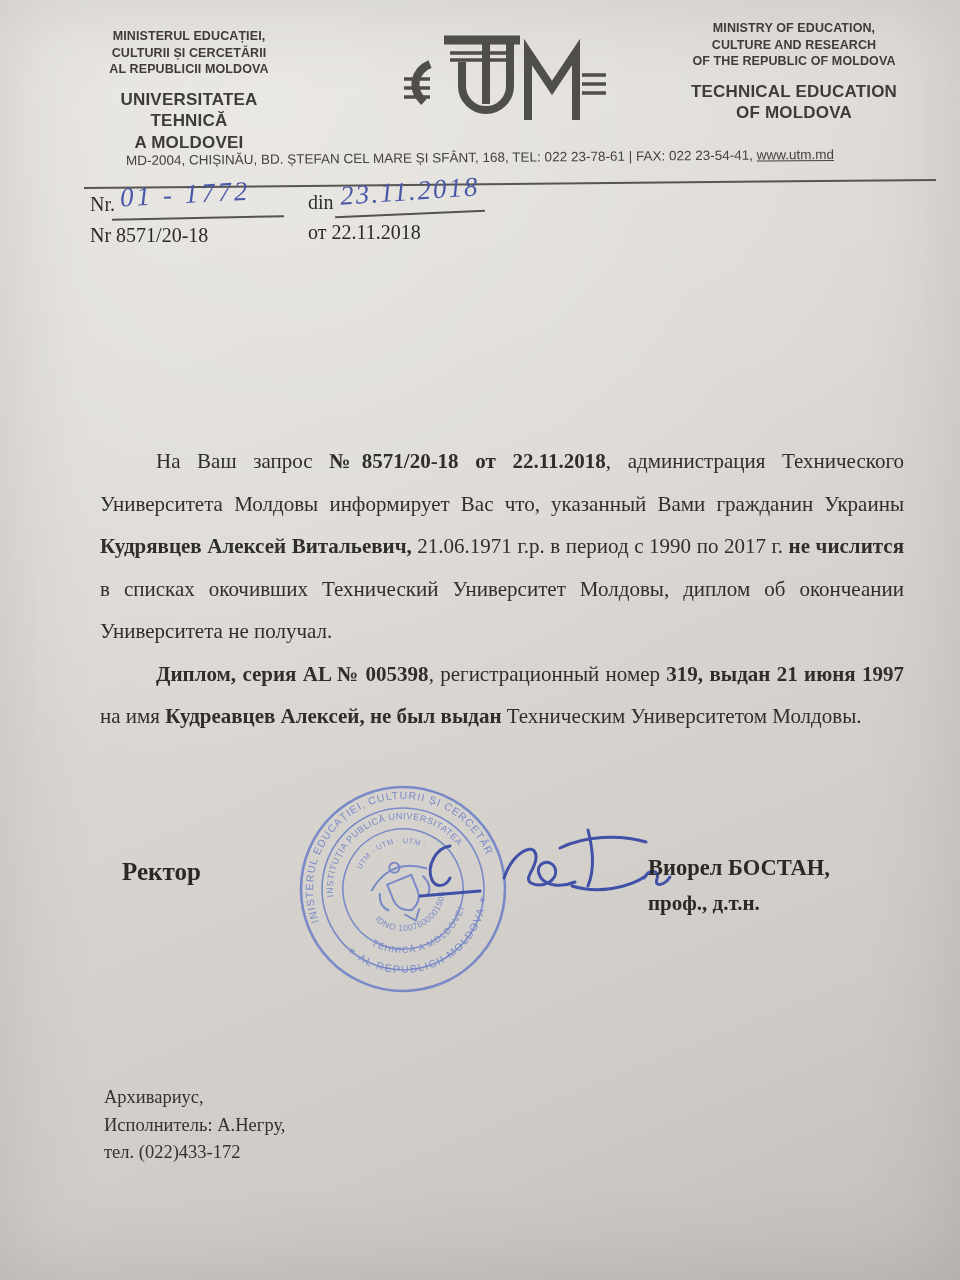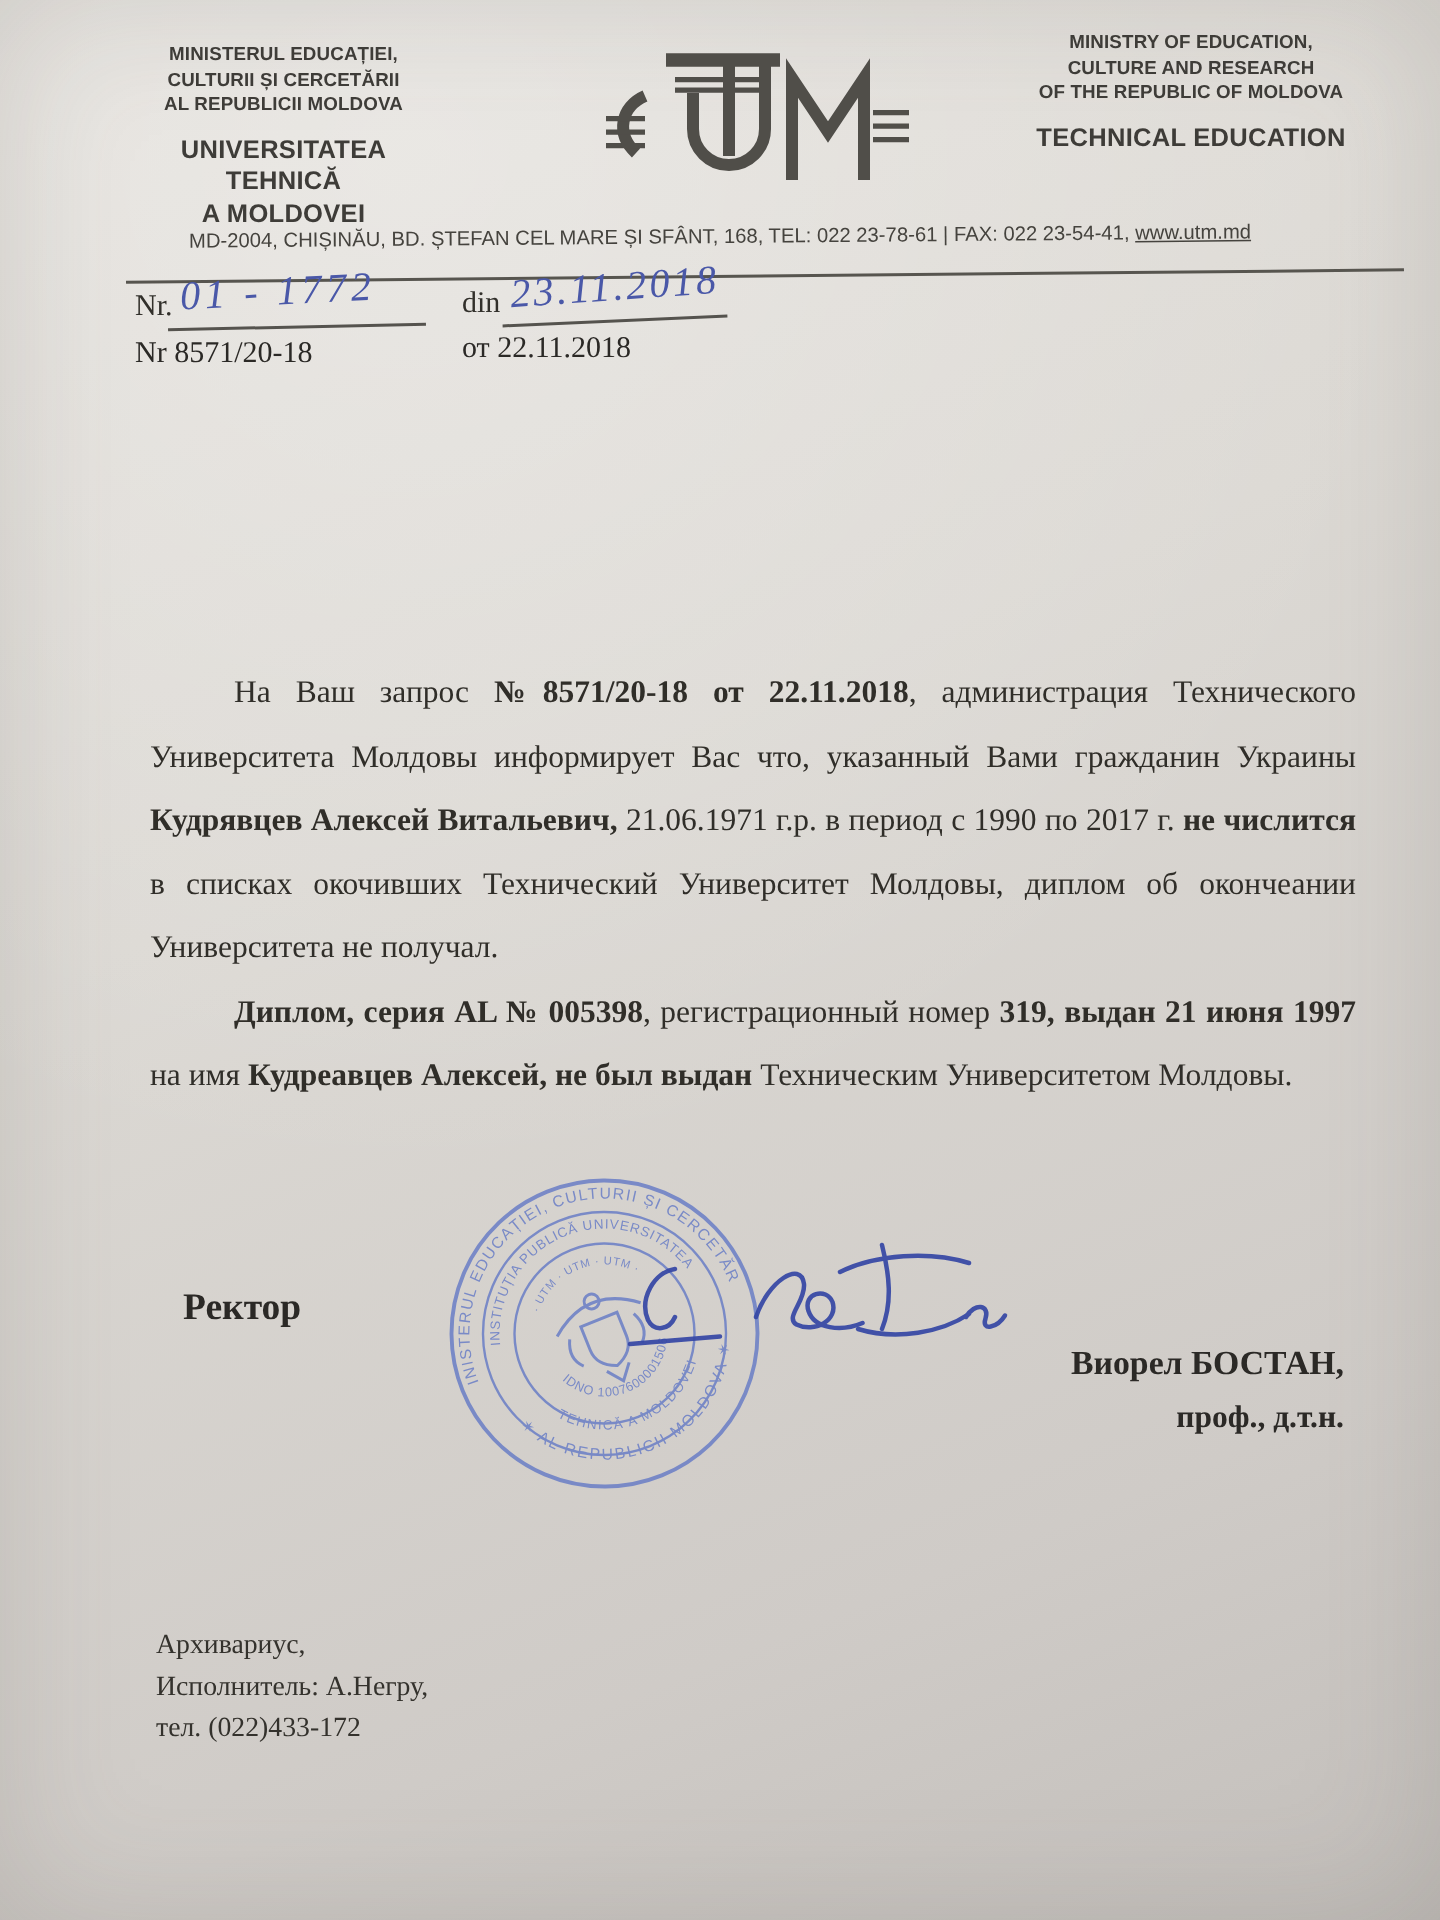--- a/index.html
+++ b/index.html
@@ -33,21 +33,21 @@
   
   .recipient{left:428px;top:296px;width:480px;text-align:right;color:#2b2926;}
   .recipient .l1,.recipient .l2{font-weight:bold;font-size:22.5px;line-height:33px;}
   .recipient .l3,.recipient .l4{font-size:21.5px;line-height:32px;}
   
   .body-text{left:100px;top:440px;width:804px;font-size:21px;line-height:42.5px;
              text-align:justify;color:#302e29;}
   .body-text p{margin:0;text-indent:56px;}
   
   .rector{left:122px;top:858px;font-size:25px;font-weight:bold;color:#2b2926;}
-  .name-block{left:648px;top:850px;width:248px;text-align:right;font-weight:bold;color:#2b2926;margin-top:41px;}
+  .name-block{left:648px;top:850px;width:248px;text-align:left;font-weight:bold;color:#2b2926;}
   .name-block .nm{font-size:22.5px;line-height:36px;}
   .name-block .dg{font-size:21px;line-height:34px;}
   
   .exec{left:104px;top:1084px;font-size:18.5px;line-height:27.5px;color:#34322d;}
   svg text{font-family:"Liberation Sans",sans-serif;}
 </style>
 </head>
 <body>
 
 <div class="paper">
@@ -78,20 +78,21 @@
   </div>
 
   <div class="abs hdr-block" style="left:672px;top:20px;width:244px;">
     <div class="hdr-small">
       <div>MINISTRY OF EDUCATION,</div>
       <div>CULTURE AND RESEARCH</div>
       <div>OF THE REPUBLIC OF MOLDOVA</div>
     </div>
     <div class="hdr-big">
       <div>TECHNICAL EDUCATION</div>
+      <div>OF MOLDOVA</div>
     </div>
   </div>
 
   <div class="abs addr"><span>MD-2004, CHIȘINĂU, BD. ȘTEFAN CEL MARE ȘI SFÂNT, 168, TEL: 022 23-78-61 | FAX: 022 23-54-41, </span><span class="site">www.utm.md</span></div>
 
   <div class="abs rule"></div>
 
   <div class="abs ref-label" style="left:90px;top:193px;">Nr.</div>
   <div class="abs hand" style="left:120px;top:179px;transform:rotate(-3deg);">01 - 1772</div>
   <div class="abs hline" style="left:112px;top:217px;width:172px;transform:rotate(-1.2deg);"></div>

